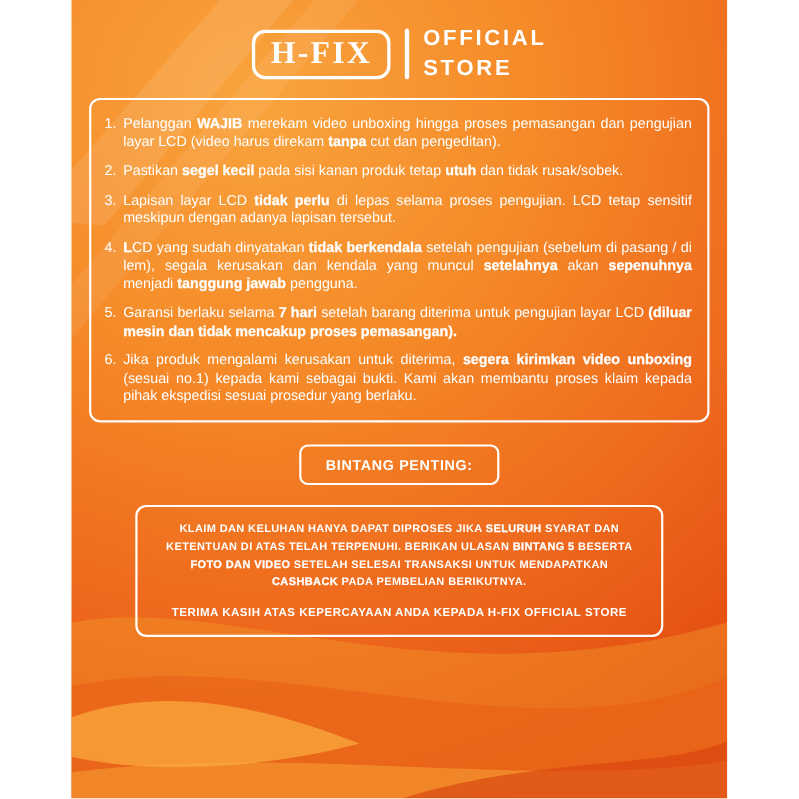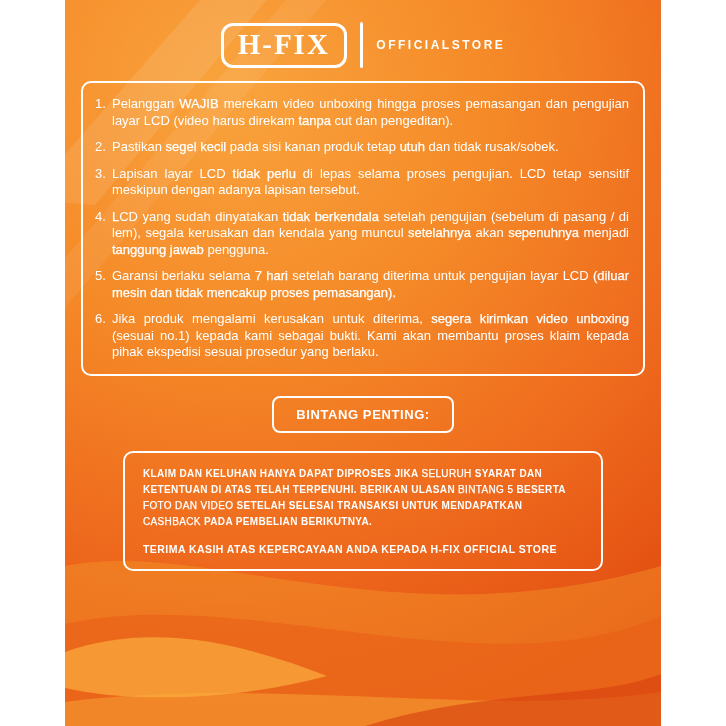--- a/index.html
+++ b/index.html
@@ -65,22 +65,22 @@
   }
   .header-divider {
     width: 3.5px;
     height: 46px;
     background: #ffffff;
     margin: 0 13px;
     border-radius: 2px;
   }
   .store-label {
     display: flex;
-    flex-direction: row;
-    font-size: 12px;
+    flex-direction: column;
+    font-size: 20px;
     font-weight: 700;
     letter-spacing: 2.5px;
     line-height: 1.35;
   }
 
   
   .title-box {
     margin-top: 28px;
     border: 2.5px solid #ffffff;
     border-radius: 8px;
@@ -108,21 +108,21 @@
     line-height: 1.27;
   }
   .term-text {
     flex: 1;
     font-size: 13px;
     line-height: 1.27;
     text-align: justify;
   }
 
   .b {
-    font-weight: 400;
+    font-weight: 700;
     -webkit-text-stroke: 0.25px currentColor;
   }
 
   
   .note-box {
     margin-top: 20px;
     border: 2.5px solid #ffffff;
     border-radius: 8px;
     padding: 9px 22px;
     font-size: 13px;
@@ -130,21 +130,21 @@
     letter-spacing: 0.6px;
   }
 
   
   .footer-box {
     margin-top: 18px;
     width: 480px;
     border: 2.5px solid #ffffff;
     border-radius: 10px;
     padding: 13px 18px 14px 18px;
-    text-align: left;
+    text-align: center;
   }
   .footer-para {
     font-size: 10px;
     font-weight: 700;
     letter-spacing: 0.35px;
     line-height: 1.6;
     max-width: 520px;
     margin: 0 auto;
   }
   .footer-thanks {

